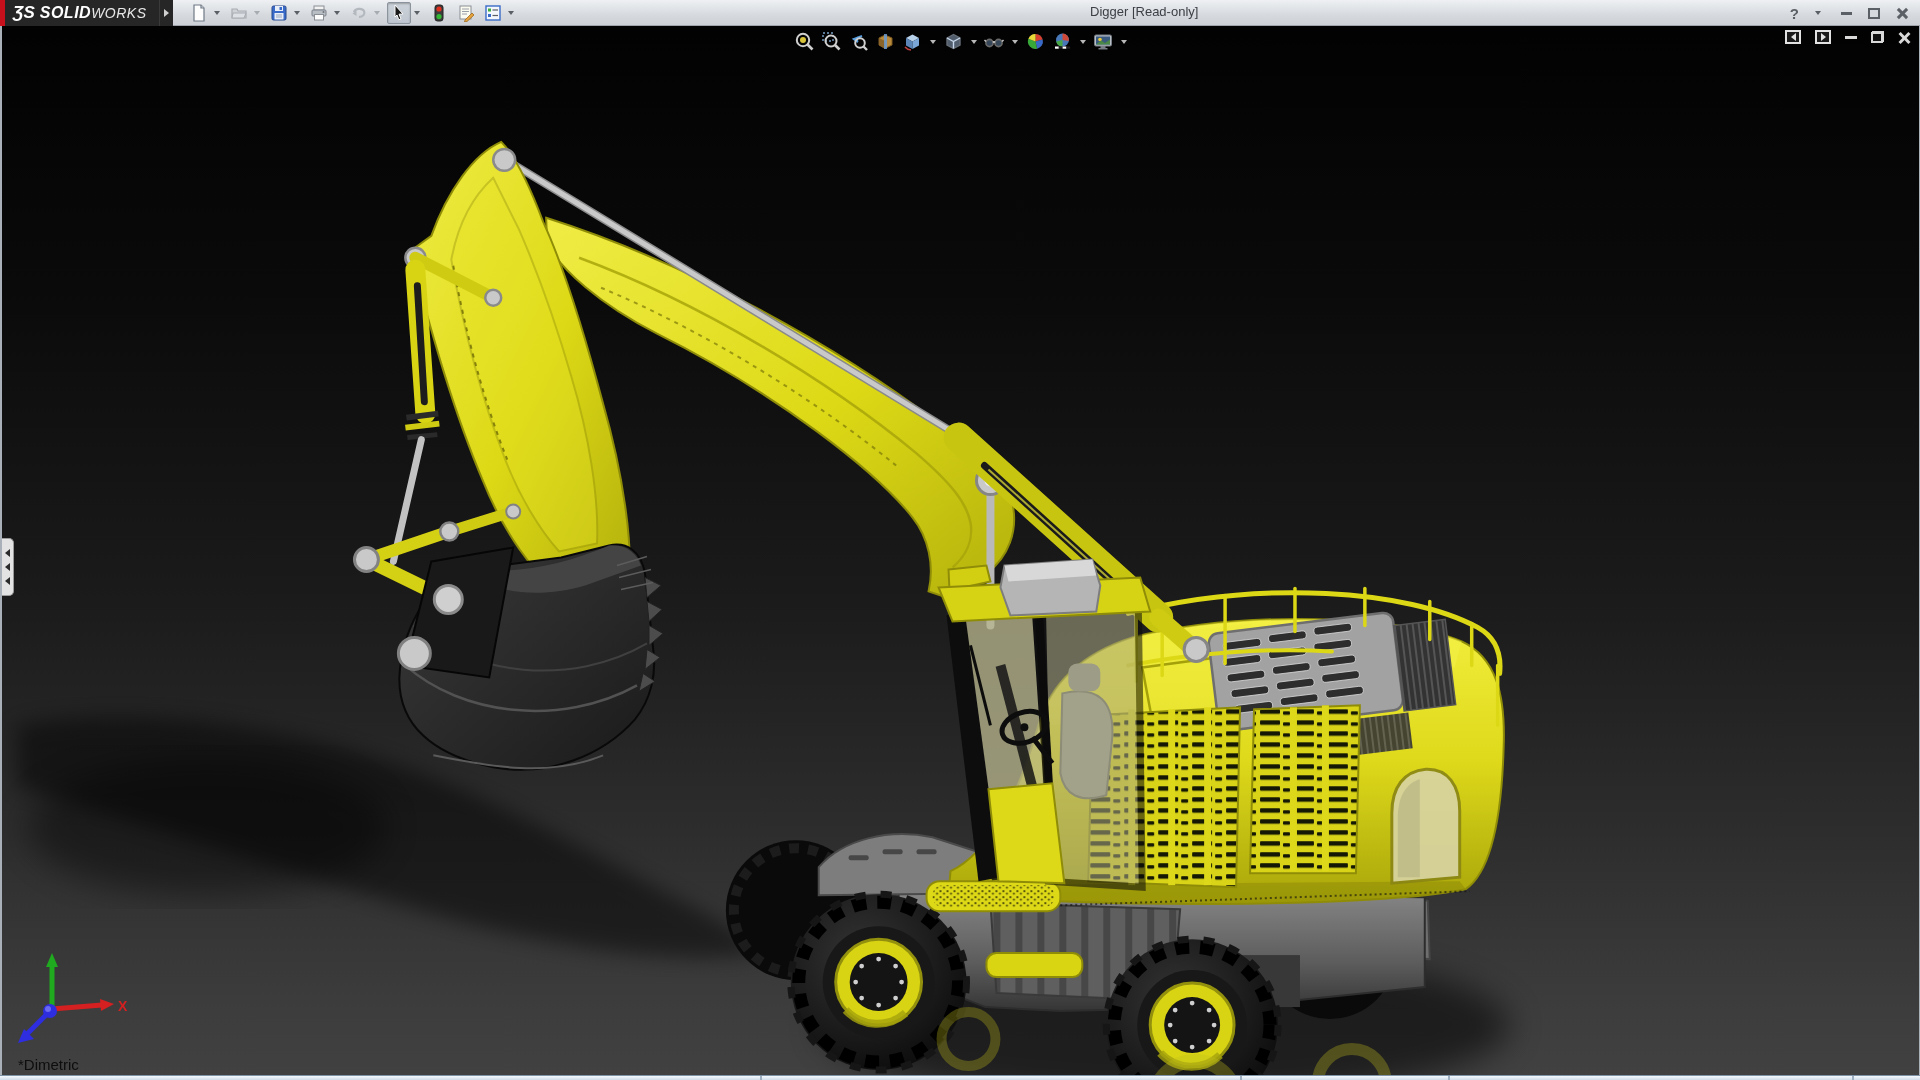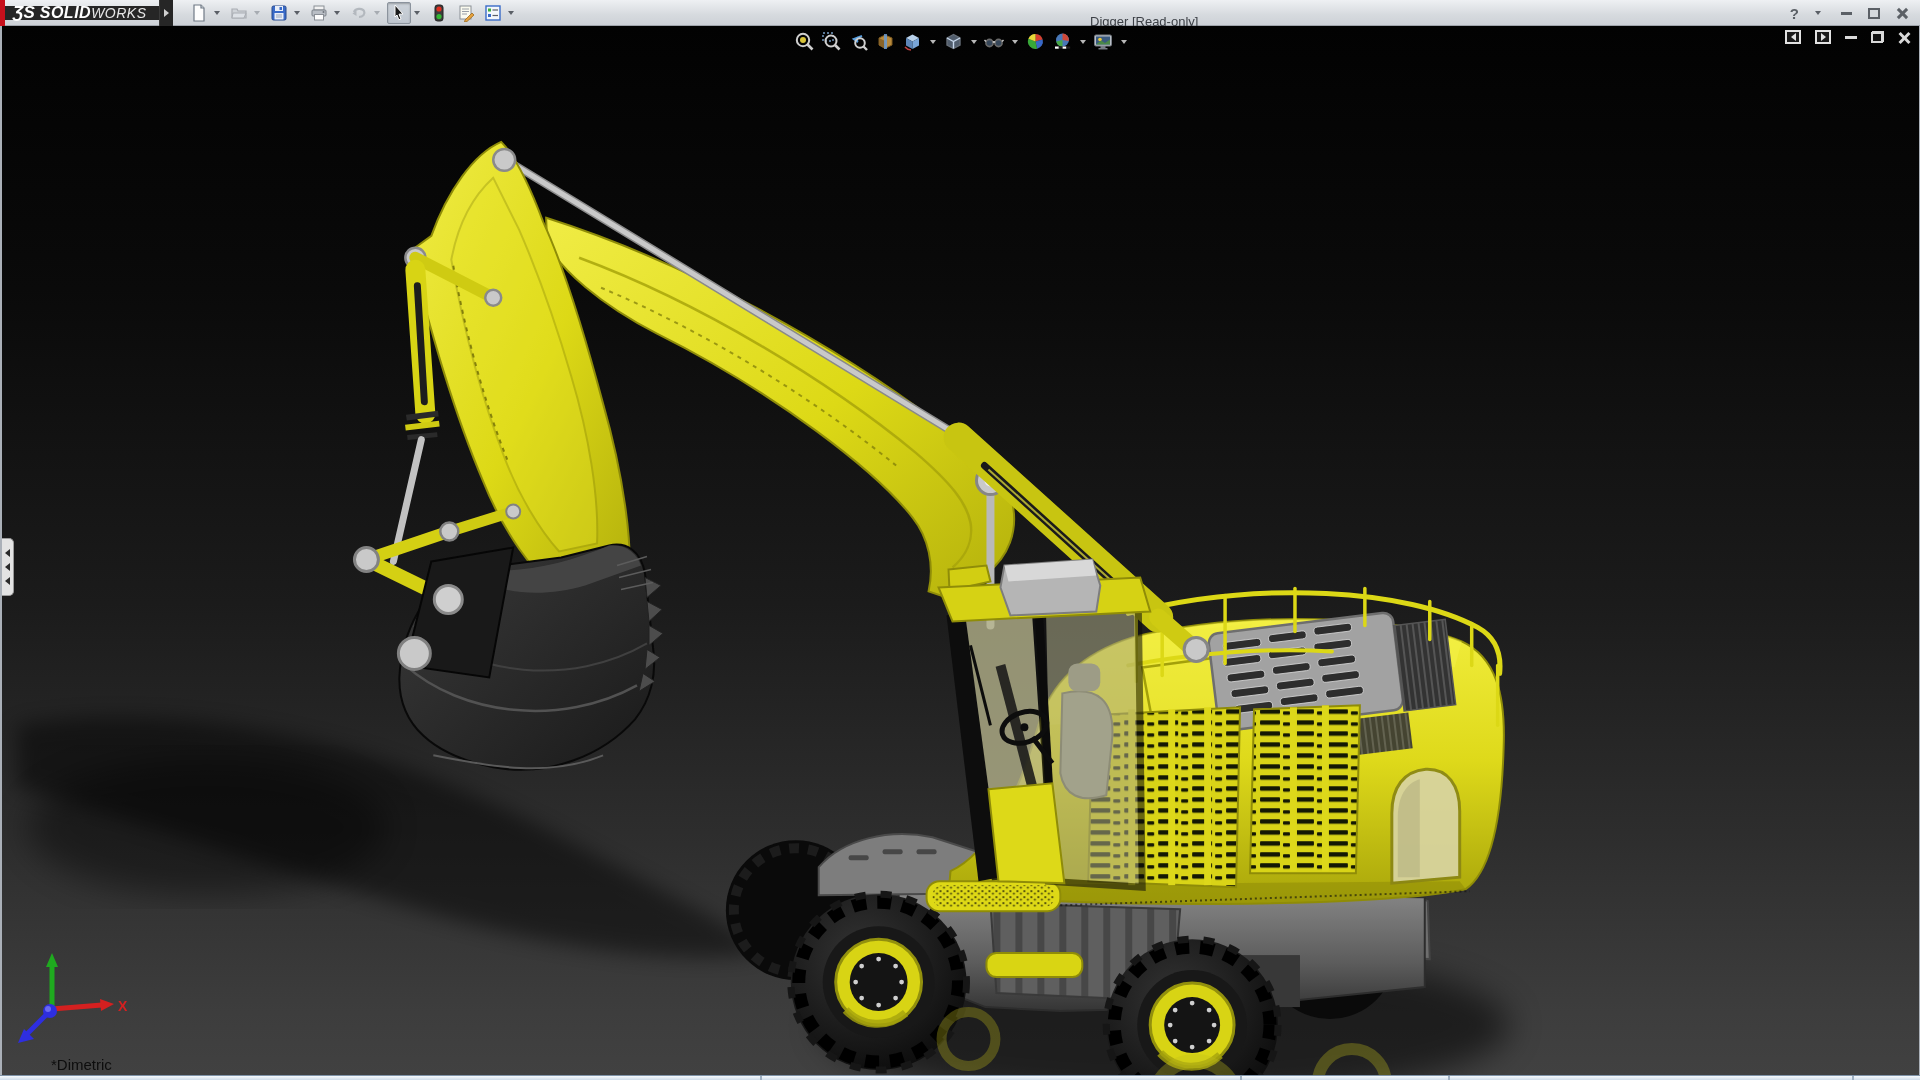--- a/index.html
+++ b/index.html
@@ -4,40 +4,40 @@
 <style>
   * { margin:0; padding:0; box-sizing:border-box; }
   html,body { width:1920px; height:1080px; overflow:hidden; background:#000;
     font-family:"Liberation Sans", sans-serif; }
 
   
   .titlebar { position:relative; height:26px;
     background:linear-gradient(#eef0f3,#d6dade 60%,#cdd1d7);
     border-bottom:1px solid #9fa4ab; display:flex; align-items:center; }
   .red-strip { width:5px; height:26px; background:#c8101c; flex:none; }
-  .logo { height:14px; background:#262626; color:#fff; display:flex; align-items:center;
+  .logo { height:26px; background:#262626; color:#fff; display:flex; align-items:center;
     padding:0 12px 0 8px; flex:none;text-align:center; }
   .logo-glyph { font-style:italic; font-weight:bold; font-size:17px; margin-right:5px; }
   .logo-bold { font-style:italic; font-weight:bold; font-size:16px; letter-spacing:.5px; }
   .logo-light { font-style:italic; font-weight:300; font-size:14px; letter-spacing:.5px; color:#e8e8e8; }
   .logo-expander { width:14px; height:26px; background:#262626; border-left:1px solid #3a3a3a;
     display:flex; align-items:center; justify-content:center; flex:none; cursor:pointer; }
   .tri-r { width:0; height:0; border-top:4px solid transparent; border-bottom:4px solid transparent;
     border-left:5px solid #cfcfcf; }
 
   .std-toolbar { display:flex; align-items:center; gap:3px; margin-left:14px; }
   .tbtn { width:24px; height:22px; display:flex; align-items:center; justify-content:center;
     border:1px solid transparent; border-radius:2px; cursor:pointer; }
   .tbtn.pressed { background:linear-gradient(#cdd3da,#bfc6cf); border:1px solid #8b939d;
     box-shadow:inset 0 1px 2px rgba(0,0,0,.25); }
   .dd { width:0; height:0; border-left:3.5px solid transparent; border-right:3.5px solid transparent;
     border-top:4px solid #5a5f66; margin:0 4px 0 0; cursor:pointer; }
   .dd.dis { border-top-color:#a7acb2; }
 
-  .wtitle { position:absolute; left:1090px; top:14px; font-size:13px; color:#3c4046; }
+  .wtitle { position:absolute; left:1090px; top:4px; font-size:13px; color:#3c4046; }
 
   .win-controls { position:absolute; right:12px; top:0; height:26px; display:flex;
     align-items:center; gap:16px; color:#5b6066; }
   .help-q { font-weight:bold; font-size:15px; cursor:pointer; }
   .cs-min { width:11px; height:3px; background:#5b6066; cursor:pointer; }
   .cs-restore { position:relative; width:12px; height:11px; cursor:pointer; }
   .cs-restore::before { content:""; position:absolute; right:0; top:0; width:8px; height:7px;
     border:2px solid #5b6066; }
   .cs-restore::after { content:""; position:absolute; left:0; bottom:0; width:8px; height:7px;
     border:2px solid #5b6066; background:#d6dade; }
@@ -79,21 +79,21 @@
 
   
   .splitter { position:absolute; left:0; top:512px; width:12px; height:58px; background:#e3e3e3;
     border:1px solid #9a9a9a; border-left:none; border-radius:0 5px 5px 0; cursor:pointer;
     display:flex; flex-direction:column; align-items:center; justify-content:center; gap:6px; }
   .sp-arrow { width:0; height:0; border-top:4px solid transparent; border-bottom:4px solid transparent;
     border-right:5px solid #2a2a2a; }
 
   
   .triad { position:absolute; left:8px; bottom:28px; }
-  .orient-label { position:absolute; left:16px; bottom:2px; font-size:15px; color:#0d0d0d;margin-left:33px; }
+  .orient-label { position:absolute; left:16px; bottom:2px; font-size:15px; color:#0d0d0d; }
 
   
   .status-strip { position:absolute; left:0; right:0; bottom:0; height:5px;
     background:linear-gradient(#f6fafd,#cfdcea); border-top:1px solid #7f93a8; }
   .st-div { position:absolute; top:0; bottom:0; width:2px; background:#9fb0c2; }
 </style>
 </head>
 <body>
 
 <div class="titlebar">

